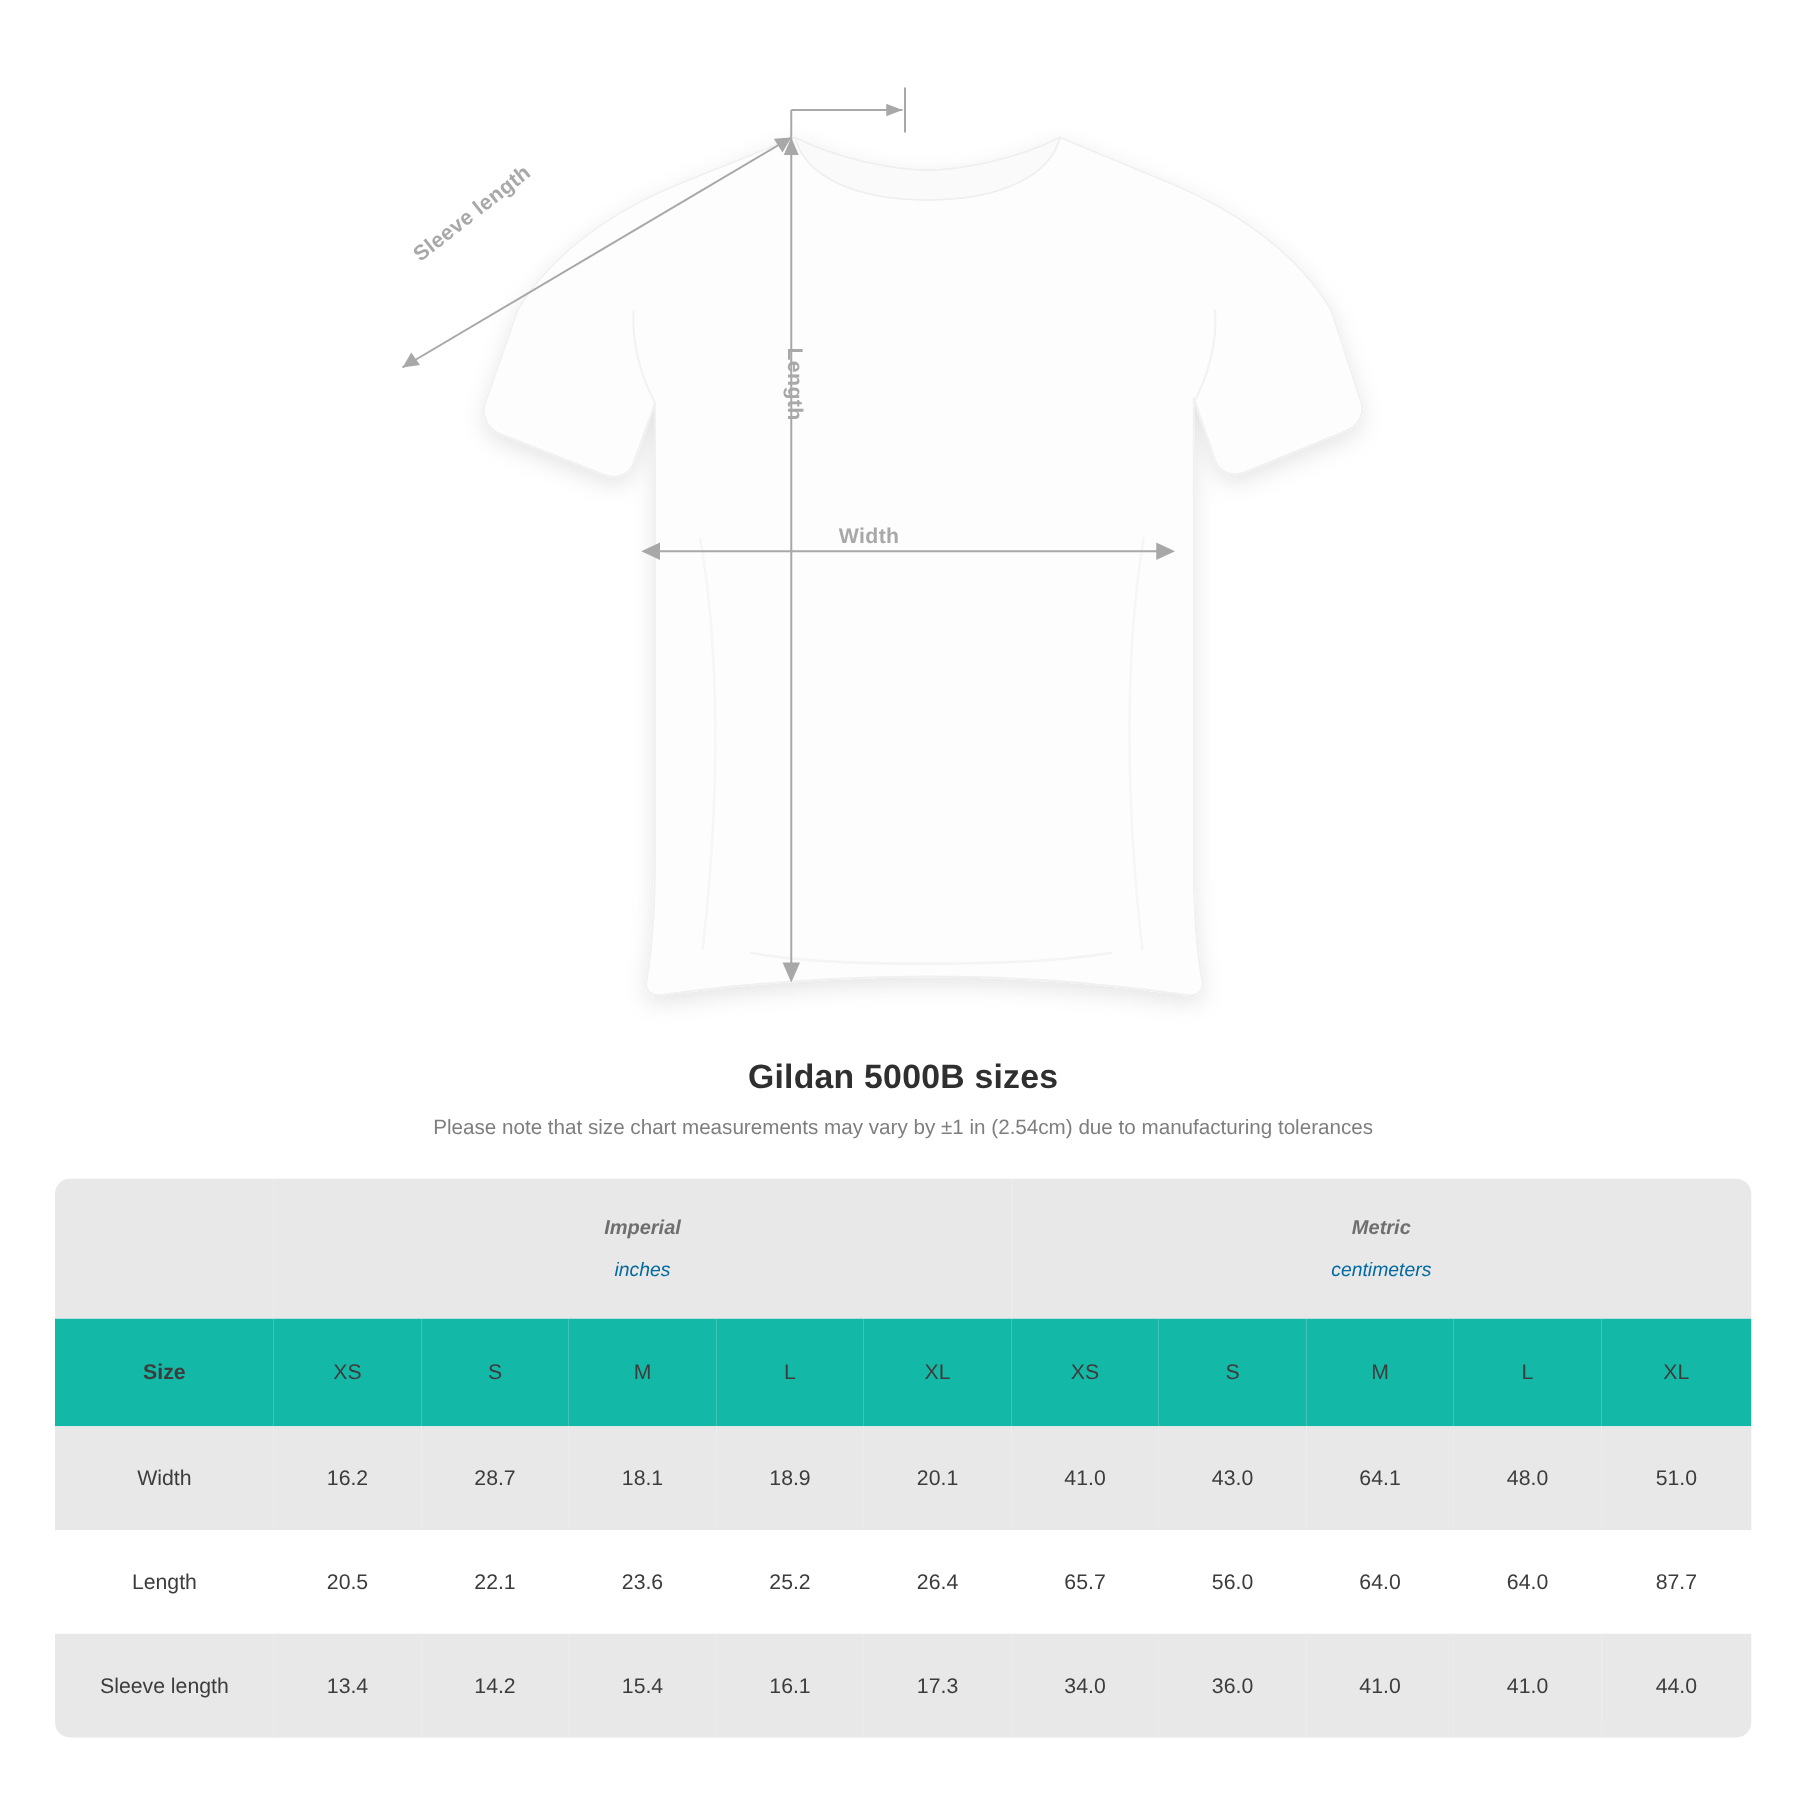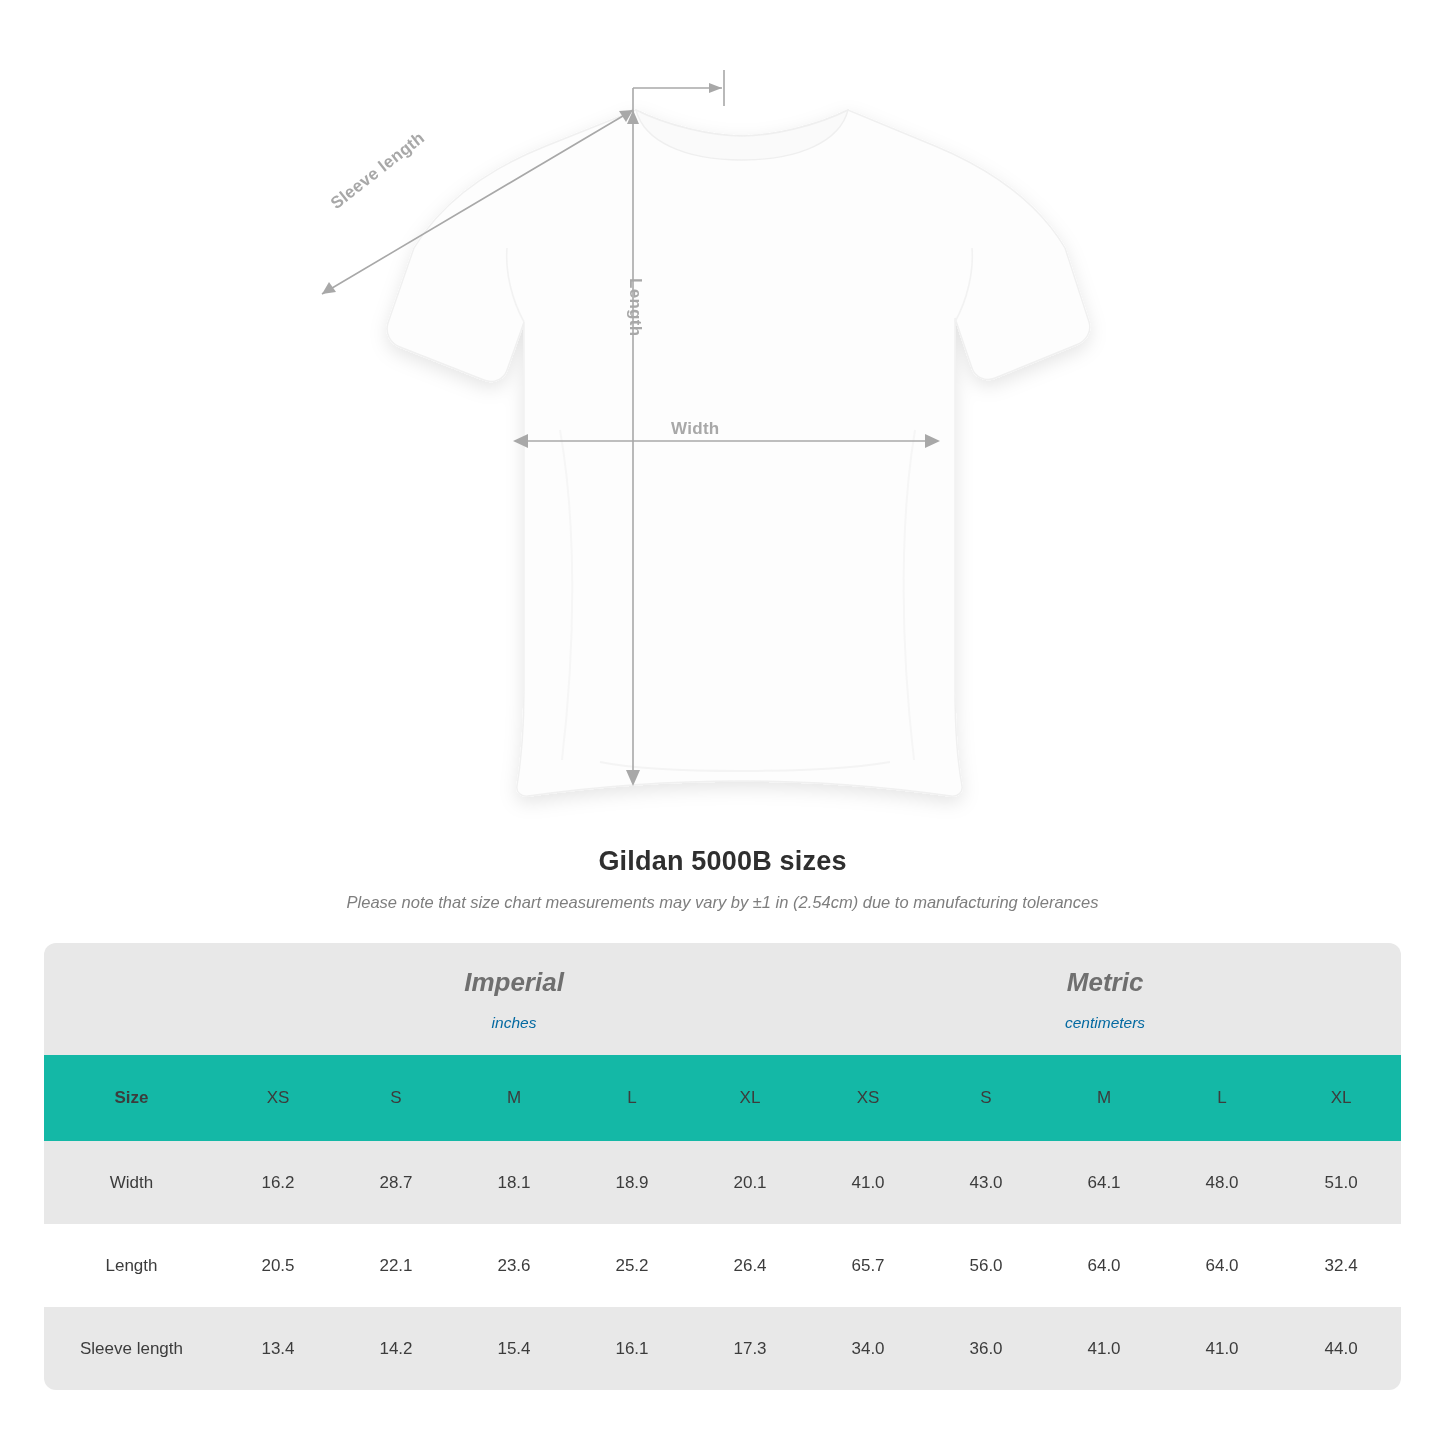--- a/index.html
+++ b/index.html
@@ -63,21 +63,20 @@
   }
   .chart-title {
     font-size: 27px;
     font-weight: bold;
     color: #2f2f2f;
     margin: 16px;
     letter-spacing: 0.2px;
   }
   .chart-note {
     font-size: 16.5px;
-    font-style: italic;
     color: #7e7e7e;
     margin-top: 3px;
   }
 
   
   .table-wrap {
     margin: 31px 44px 0 44px;
   }
   table.size-table {
     border-collapse: separate;
@@ -92,21 +91,21 @@
     font-size: 17px;
     color: #3c3c3c;
     font-weight: normal;
     padding: 0;
   }
   .unit-row td {
     height: 112px;
     background: #e8e8e8;
   }
   .unit-row td.unit-cell .unit-name {
-    font-size: 26px;
+    font-size: 16px;
     font-style: italic;
     font-weight: bold;
     color: #6f6f6f;
     line-height: 1.25;
   }
   .unit-row td.unit-cell .unit-sub {
     font-size: 15.5px;
     font-style: italic;
     color: #0369a1;
     margin-top: 15px;
@@ -293,21 +292,21 @@
           <td class="row-head first-cell">Length</td>
           <td>20.5</td>
           <td>22.1</td>
           <td>23.6</td>
           <td>25.2</td>
           <td>26.4</td>
           <td>65.7</td>
           <td>56.0</td>
           <td>64.0</td>
           <td>64.0</td>
-          <td class="last-cell">32.4</td>
+          <td class="last-cell">87.7</td>
         </tr>
 
         <tr class="data-row shaded last">
           <td class="row-head first-cell">Sleeve length</td>
           <td>13.4</td>
           <td>14.2</td>
           <td>15.4</td>
           <td>16.1</td>
           <td>17.3</td>
           <td>34.0</td>

